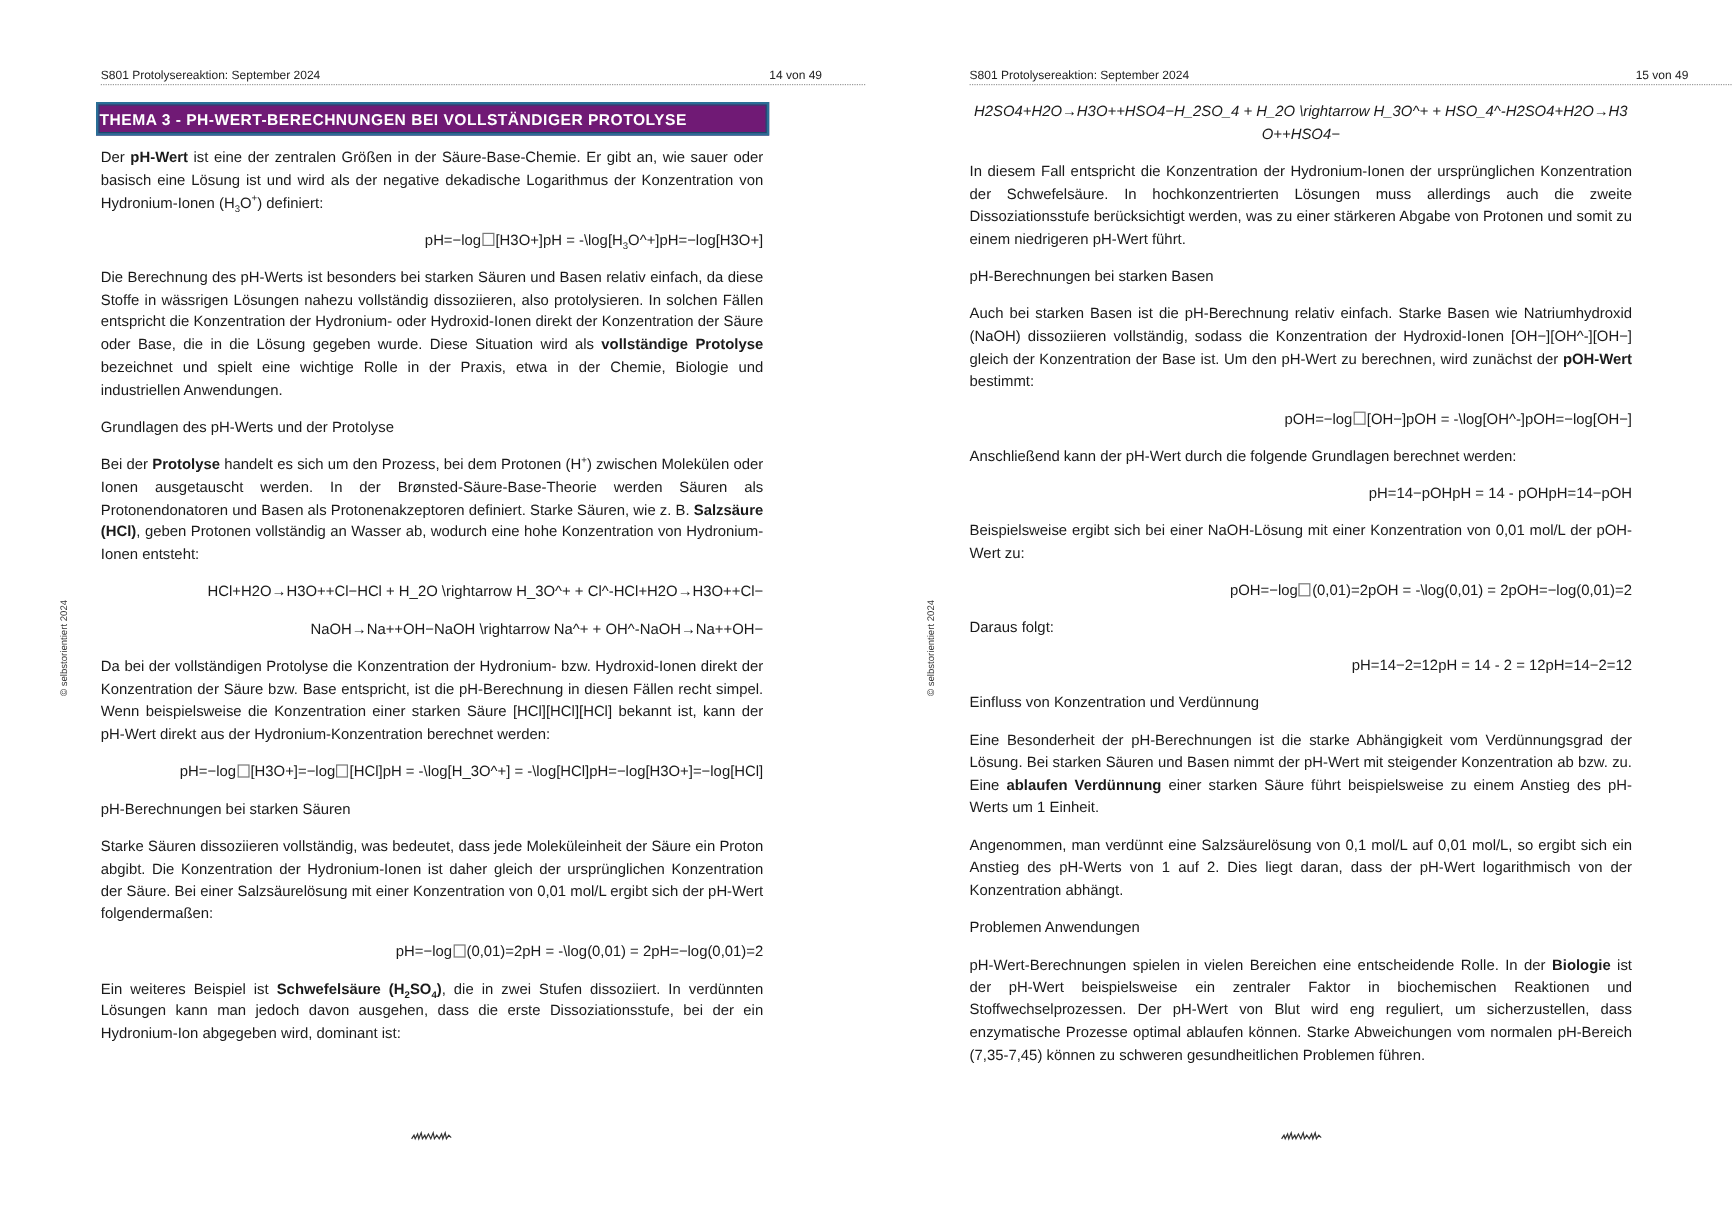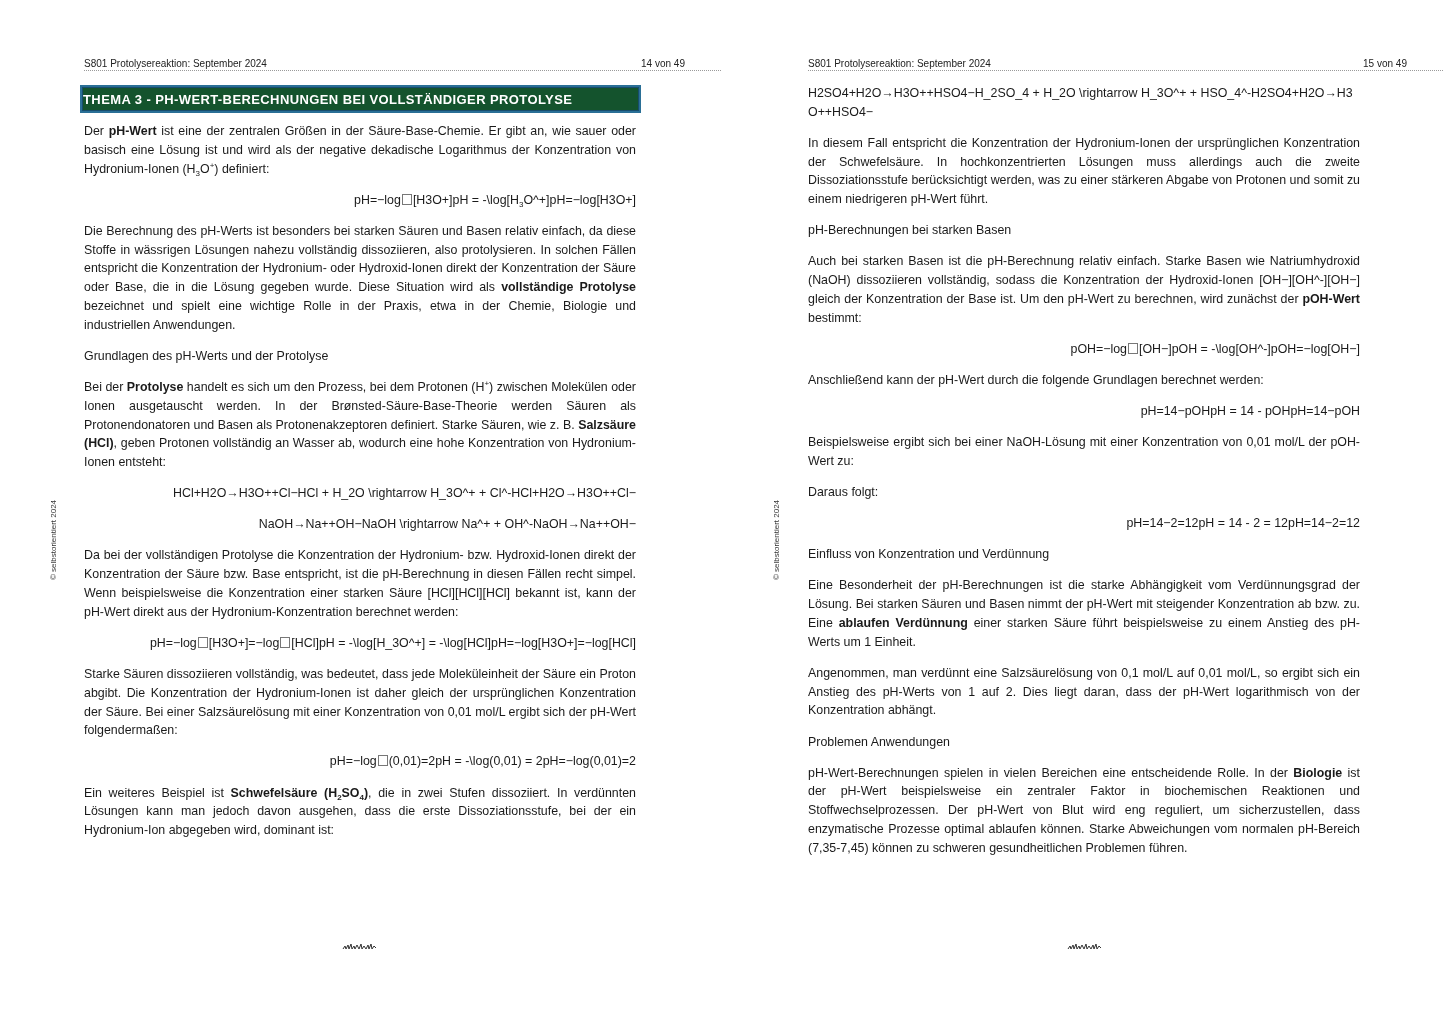--- a/index.html
+++ b/index.html
@@ -15,21 +15,21 @@
   .right .hdr { left: 86px; width: 635px; }
   .hdr .pn { padding-right: 36px; }
   .side { position: absolute; top: 480px; width: 12px; height: 120px; }
   .left .side { left: 47px; }
   .right .side { left: 48px; }
   .side span { position: absolute; left: 50%; top: 50%; transform: translate(-50%,-50%) rotate(-90deg);
                white-space: nowrap; font-size: 8px; color: #333; }
   .content { position: absolute; font-size: 12.4px; line-height: 18.8px; }
   .left .content { left: 84px; top: 85px; width: 552px; }
   .right .content { left: 86px; top: 84px; width: 552px; }
-  .banner { background: #14532d; color: #fff; font-weight: bold; font-size: 13px;
+  .banner { background: #701a75; color: #fff; font-weight: bold; font-size: 13px;
             letter-spacing: 0.4px; padding: 3px 4px 2px 1px; margin-left: -4px; width: 552px;
             border: 2px solid #2a6f96; box-shadow: inset 0 0 0 1px #174d6d; margin-bottom: 9px;
             height: 19px; line-height: 19px; text-transform: uppercase; }
   p { margin: 0 0 12.3px 0; text-align: justify; }
   p.eq { text-align: right; white-space: nowrap; }
   p.h { font-weight: normal; text-align: left; }
   b { font-weight: bold; }
   sub, sup { font-size: 8px; line-height: 0; }
   .glyph { display: inline-block; width: 8px; height: 9px; border: 1px solid #777; vertical-align: -1px;
            margin: 0 1px; font-size: 0; }
@@ -64,20 +64,21 @@
 
     <p class="eq">HCl+H2O→H3O++Cl−HCl + H_2O \rightarrow H_3O^+ + Cl^-HCl+H2O→H3O++Cl−</p>
 
 
     <p class="eq">NaOH→Na++OH−NaOH \rightarrow Na^+ + OH^-NaOH→Na++OH−</p>
 
     <p>Da bei der vollständigen Protolyse die Konzentration der Hydronium- bzw. Hydroxid-Ionen direkt der Konzentration der Säure bzw. Base entspricht, ist die pH-Berechnung in diesen Fällen recht simpel. Wenn beispielsweise die Konzentration einer starken Säure [HCl][HCl][HCl] bekannt ist, kann der pH-Wert direkt aus der Hydronium-Konzentration berechnet werden:</p>
 
     <p class="eq"><span>pH=−log</span><span class="glyph"></span><span>[H3O+]=−log</span><span class="glyph"></span><span>[HCl]pH = -\log[H_3O^+] = -\log[HCl]pH=−log[H3O+]=−log[HCl]</span></p>
 
+    <p class="h">pH-Berechnungen bei starken Säuren</p>
 
     <p>Starke Säuren dissoziieren vollständig, was bedeutet, dass jede Moleküleinheit der Säure ein Proton abgibt. Die Konzentration der Hydronium-Ionen ist daher gleich der ursprünglichen Konzentration der Säure. Bei einer Salzsäurelösung mit einer Konzentration von 0,01 mol/L ergibt sich der pH-Wert folgendermaßen:</p>
 
     <p class="eq"><span>pH=−log</span><span class="glyph"></span><span>(0,01)=2pH = -\log(0,01) = 2pH=−log(0,01)=2</span></p>
 
     <p><span>Ein weiteres Beispiel ist </span><b><span>Schwefelsäure (H</span><sub>2</sub><span>SO</span><sub>4</sub><span>)</span></b><span>, die in zwei Stufen dissoziiert. In verdünnten Lösungen kann man jedoch davon ausgehen, dass die erste Dissoziationsstufe, bei der ein Hydronium-Ion abgegeben wird, dominant ist:</span></p>
   </div>
 
   <svg class="footer-logo" viewBox="0 0 36 10">
     <path d="M1 7 L3 4 L4 7 L6 3 L7 7 L9 2 L10 7 L12 4 L13 7 L15 3 L17 7 L19 2 L20 7 L22 4 L24 7 L26 3 L27 7 L29 2 L30 7 L32 4 L34 6" stroke="#333" stroke-width="1" fill="none"></path>
@@ -87,36 +88,37 @@
 <div class="page right">
   <div class="hdr">
     <span>S801 Protolysereaktion: September 2024</span>
     <span class="pn">15 von 49</span>
   </div>
   <div class="side">
     <span>© selbstorientiert 2024</span>
   </div>
 
   <div class="content">
-    <p style="text-align:left;word-break:break-all;">H2SO4+H2O→H3O++HSO4−H_2SO_4 + H_2O \rightarrow H_3O^+ + HSO_4^-H2SO4+H2O→H3O++HSO4−</p>
+    <p style="text-align:center;word-break:break-all;font-style:italic;">H2SO4+H2O→H3O++HSO4−H_2SO_4 + H_2O \rightarrow H_3O^+ + HSO_4^-H2SO4+H2O→H3O++HSO4−</p>
 
     <p>In diesem Fall entspricht die Konzentration der Hydronium-Ionen der ursprünglichen Konzentration der Schwefelsäure. In hochkonzentrierten Lösungen muss allerdings auch die zweite Dissoziationsstufe berücksichtigt werden, was zu einer stärkeren Abgabe von Protonen und somit zu einem niedrigeren pH-Wert führt.</p>
 
     <p class="h">pH-Berechnungen bei starken Basen</p>
 
     <p><span>Auch bei starken Basen ist die pH-Berechnung relativ einfach. Starke Basen wie Natriumhydroxid (NaOH) dissoziieren vollständig, sodass die Konzentration der Hydroxid-Ionen [OH−][OH^-][OH−] gleich der Konzentration der Base ist. Um den pH-Wert zu berechnen, wird zunächst der </span><b>pOH-Wert</b><span> bestimmt:</span></p>
 
     <p class="eq"><span>pOH=−log</span><span class="glyph"></span><span>[OH−]pOH = -\log[OH^-]pOH=−log[OH−]</span></p>
 
     <p>Anschließend kann der pH-Wert durch die folgende Grundlagen berechnet werden:</p>
 
     <p class="eq">pH=14−pOHpH = 14 - pOHpH=14−pOH</p>
 
     <p>Beispielsweise ergibt sich bei einer NaOH-Lösung mit einer Konzentration von 0,01 mol/L der pOH-Wert zu:</p>
 
+    <p class="eq"><span>pOH=−log</span><span class="glyph"></span><span>(0,01)=2pOH = -\log(0,01) = 2pOH=−log(0,01)=2</span></p>
 
     <p>Daraus folgt:</p>
 
     <p class="eq">pH=14−2=12pH = 14 - 2 = 12pH=14−2=12</p>
 
     <p class="h">Einfluss von Konzentration und Verdünnung</p>
 
     <p><span>Eine Besonderheit der pH-Berechnungen ist die starke Abhängigkeit vom Verdünnungsgrad der Lösung. Bei starken Säuren und Basen nimmt der pH-Wert mit steigender Konzentration ab bzw. zu. Eine </span><b>ablaufen Verdünnung</b><span> einer starken Säure führt beispielsweise zu einem Anstieg des pH-Werts um 1 Einheit.</span></p>
 
     <p>Angenommen, man verdünnt eine Salzsäurelösung von 0,1 mol/L auf 0,01 mol/L, so ergibt sich ein Anstieg des pH-Werts von 1 auf 2. Dies liegt daran, dass der pH-Wert logarithmisch von der Konzentration abhängt.</p>

